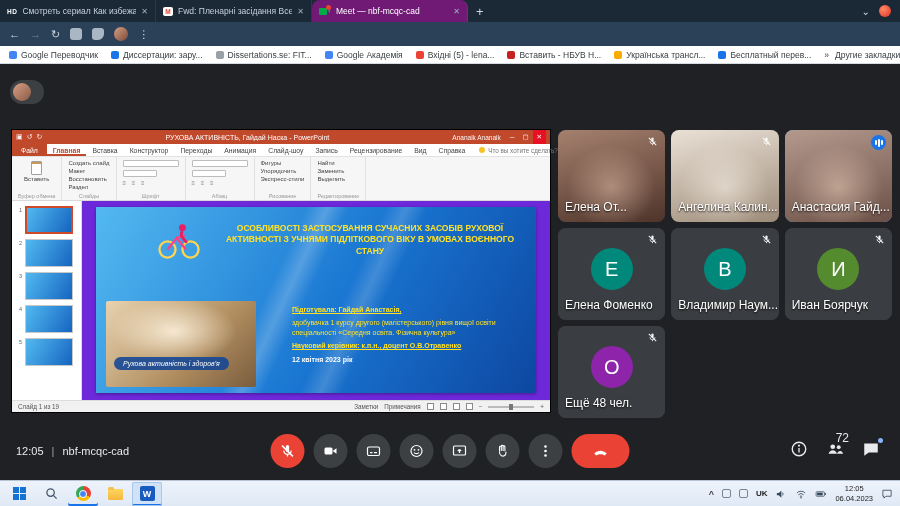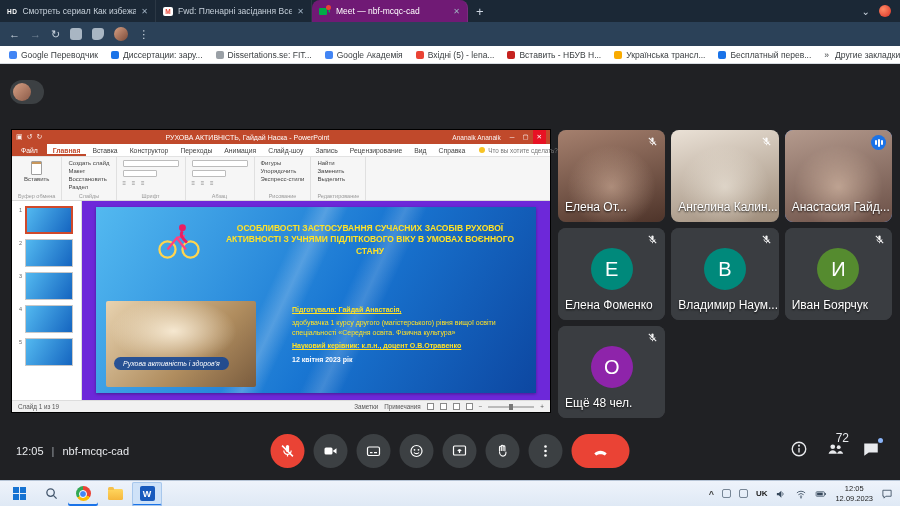--- a/index.html
+++ b/index.html
@@ -586,20 +586,20 @@
           <path d="M2.5 6.5a8 8 0 0 1 11 0M4.5 9a5 5 0 0 1 7 0M6.5 11.2a2.4 2.4 0 0 1 3 0" stroke="#37495c" stroke-width="1.1" fill="none"></path>
           <circle cx="8" cy="13" r="1" fill="#37495c"></circle>
         </svg>
       <svg class="tray-ic" viewBox="0 0 16 16">
           <rect x="1.5" y="5" width="11" height="6" rx="1" stroke="#37495c" stroke-width="1" fill="none"></rect>
           <rect x="13" y="6.8" width="1.5" height="2.4" fill="#37495c"></rect>
           <rect x="2.8" y="6.2" width="7.5" height="3.6" fill="#37495c"></rect>
         </svg>
       <span class="tray-clock">
         <div>12:05</div>
-        <div>12.09.2023</div>
+        <div>06.04.2023</div>
       </span>
       <svg class="tray-ic" viewBox="0 0 16 16">
           <path d="M2.5 3h11v8h-7l-2.5 2.5V11h-1.5z" stroke="#37495c" stroke-width="1.1" fill="none"></path>
         </svg>
     </div>
   </div>
 </div>
 
 </body></html>

